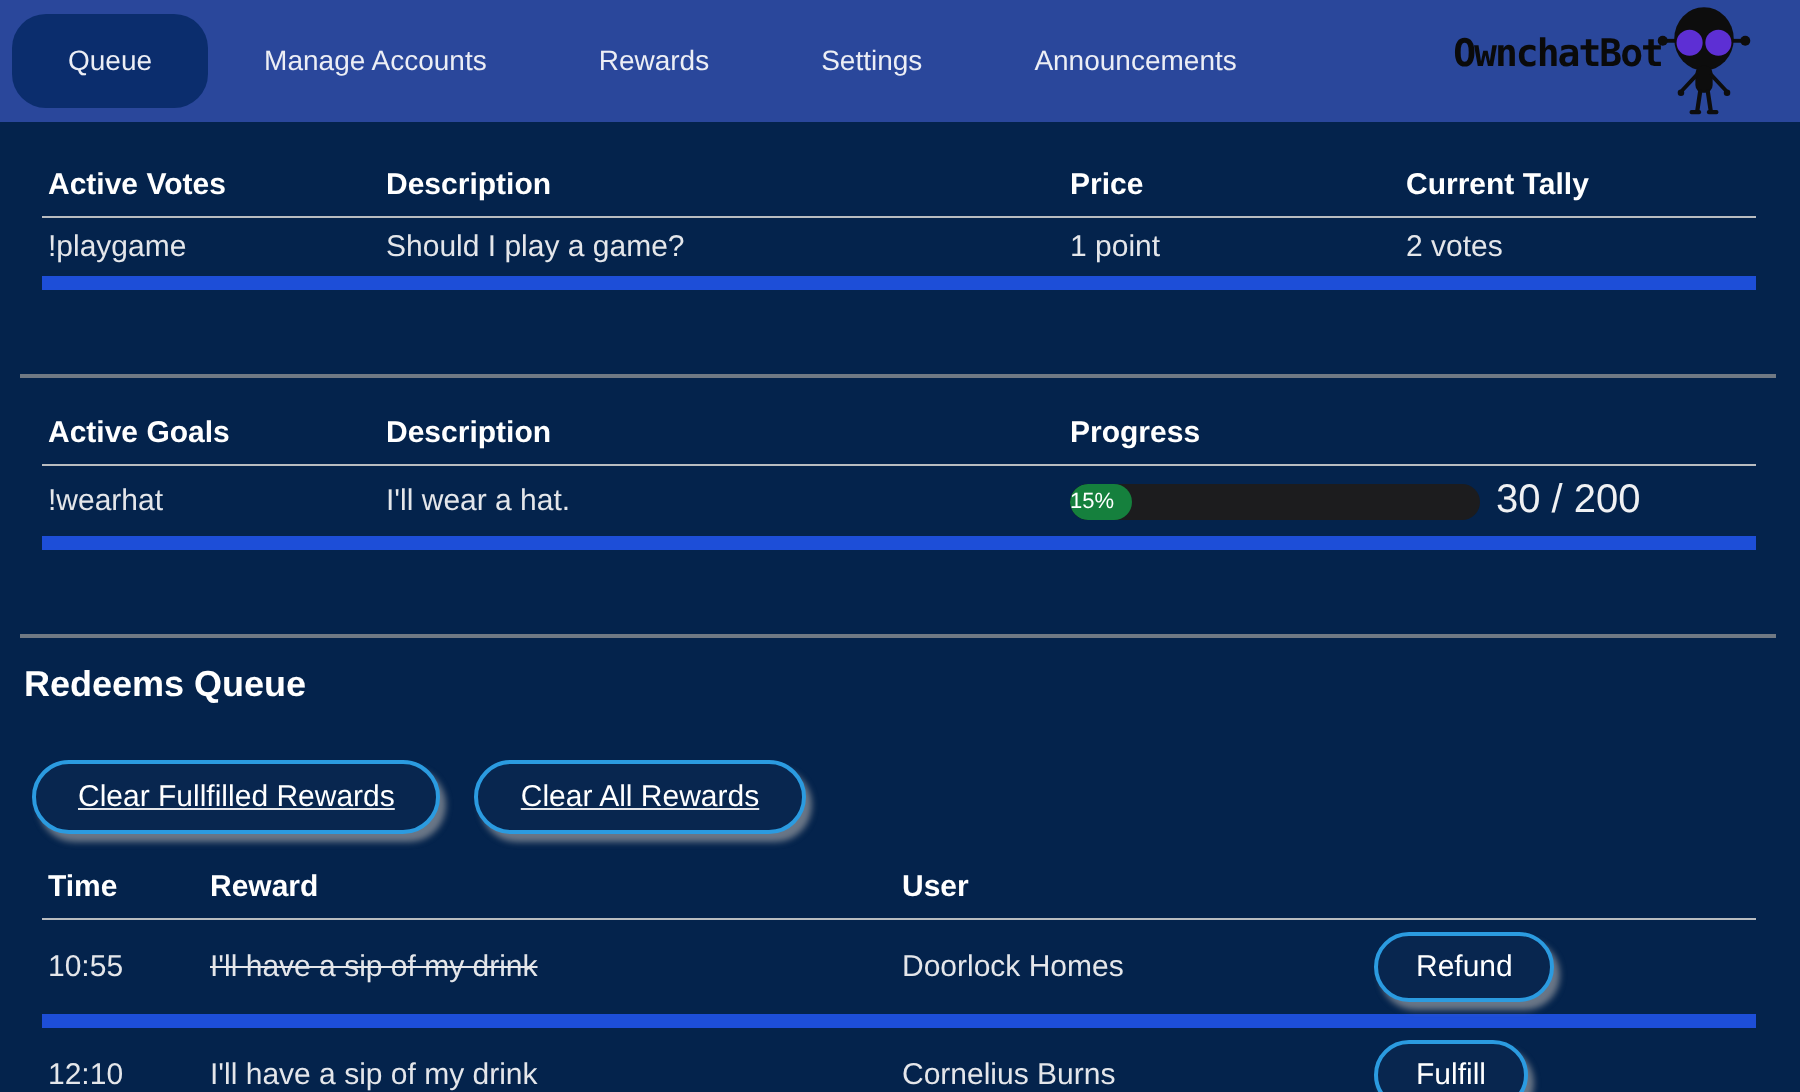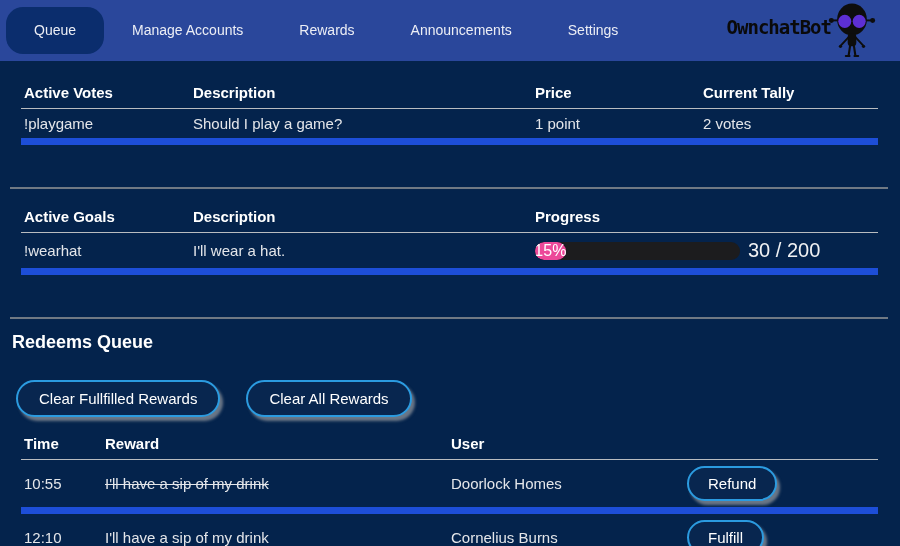--- a/index.html
+++ b/index.html
@@ -77,39 +77,39 @@
   
   .progress-wrap { display: flex; align-items: center; gap: 8px; }
   .progress-track {
     width: 205px; height: 18px;
     background: #1c1c1e;
     border-radius: 9px;
     overflow: hidden;
   }
   .progress-fill {
     height: 100%;
-    background: #ec4899;
+    background: #15803d;
     border-radius: 9px;
     color: #fff;
-    font-size: 16px;
+    font-size: 11px;
     display: flex;
     align-items: center;
-    justify-content: center;
+    justify-content: flex-start;
     min-width: 30px;
   }
   .progress-text { font-size: 20px; color: #f0f1f3; }
 
   
   h2.section-title {
     font-size: 18px;
     font-weight: 700;
     color: #ffffff;
     margin: 0 0 0 -9px;
   }
-  .btn-row { margin: 27px 0 0 -5px; display: flex; gap: 26px; }
+  .btn-row { margin: 27px 0 0 -5px; display: flex; gap: 17px; text-decoration: underline; }
   .pill-btn {
     background: #08264f;
     border: 2px solid #2b9be0;
     border-radius: 19px;
     color: #ffffff;
     font-size: 15px;
     font-family: inherit;
     padding: 8px 21px;
     box-shadow: 3px 4px 3px rgba(132,140,150,0.8);
     cursor: pointer;
@@ -119,22 +119,22 @@
   .redeems-table { margin-top: 12px; }
   .redeems-table td { height: 46px; vertical-align: middle; }
 </style>
 </head>
 <body>
 
 <nav class="navbar">
   <div class="nav-item active">Queue</div>
   <div class="nav-item">Manage Accounts</div>
   <div class="nav-item">Rewards</div>
+  <div class="nav-item">Settings</div>
   <div class="nav-item">Announcements</div>
-  <div class="nav-item">Settings</div>
 
   <div class="logo">
     <span class="logo-text">OwnchatBot</span>
     <svg class="robot" width="48" height="58" viewBox="0 0 50 60">
       <rect x="2" y="19" width="8" height="2" fill="#0d0d0d"></rect>
       <circle cx="3.5" cy="20" r="2.6" fill="#0d0d0d"></circle>
       <rect x="40" y="19" width="8" height="2" fill="#0d0d0d"></rect>
       <circle cx="46.5" cy="20" r="2.6" fill="#0d0d0d"></circle>
       <ellipse cx="25" cy="19" rx="15.5" ry="16.5" fill="#0d0d0d"></ellipse>
       <circle cx="17.5" cy="21" r="6.8" fill="#5d2fd4"></circle>

